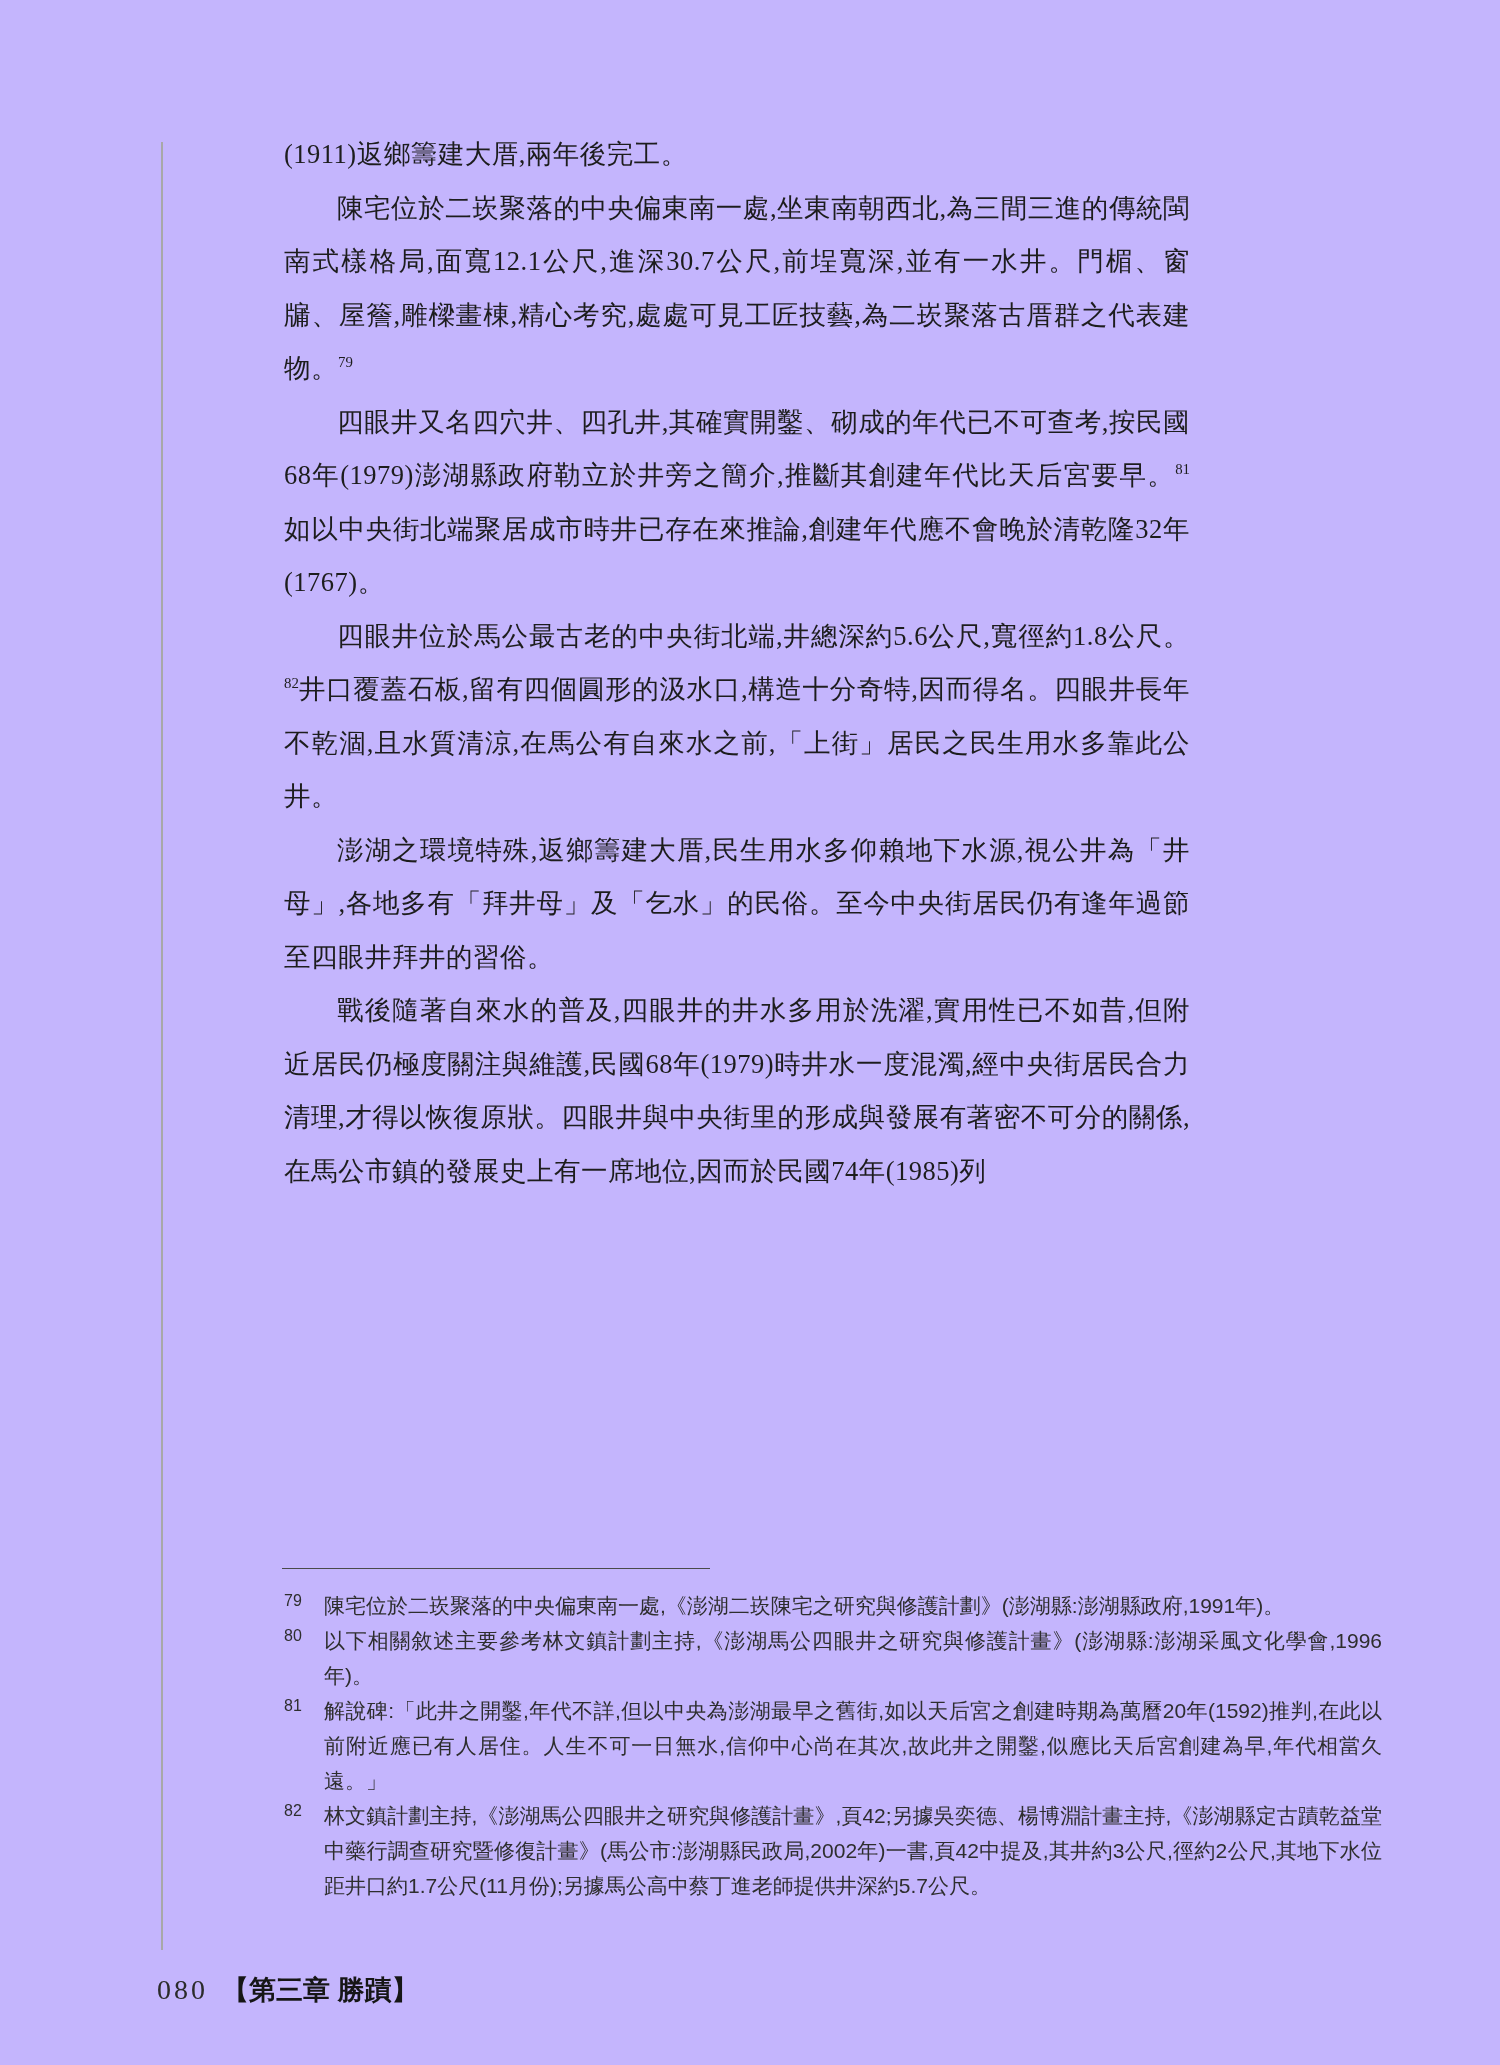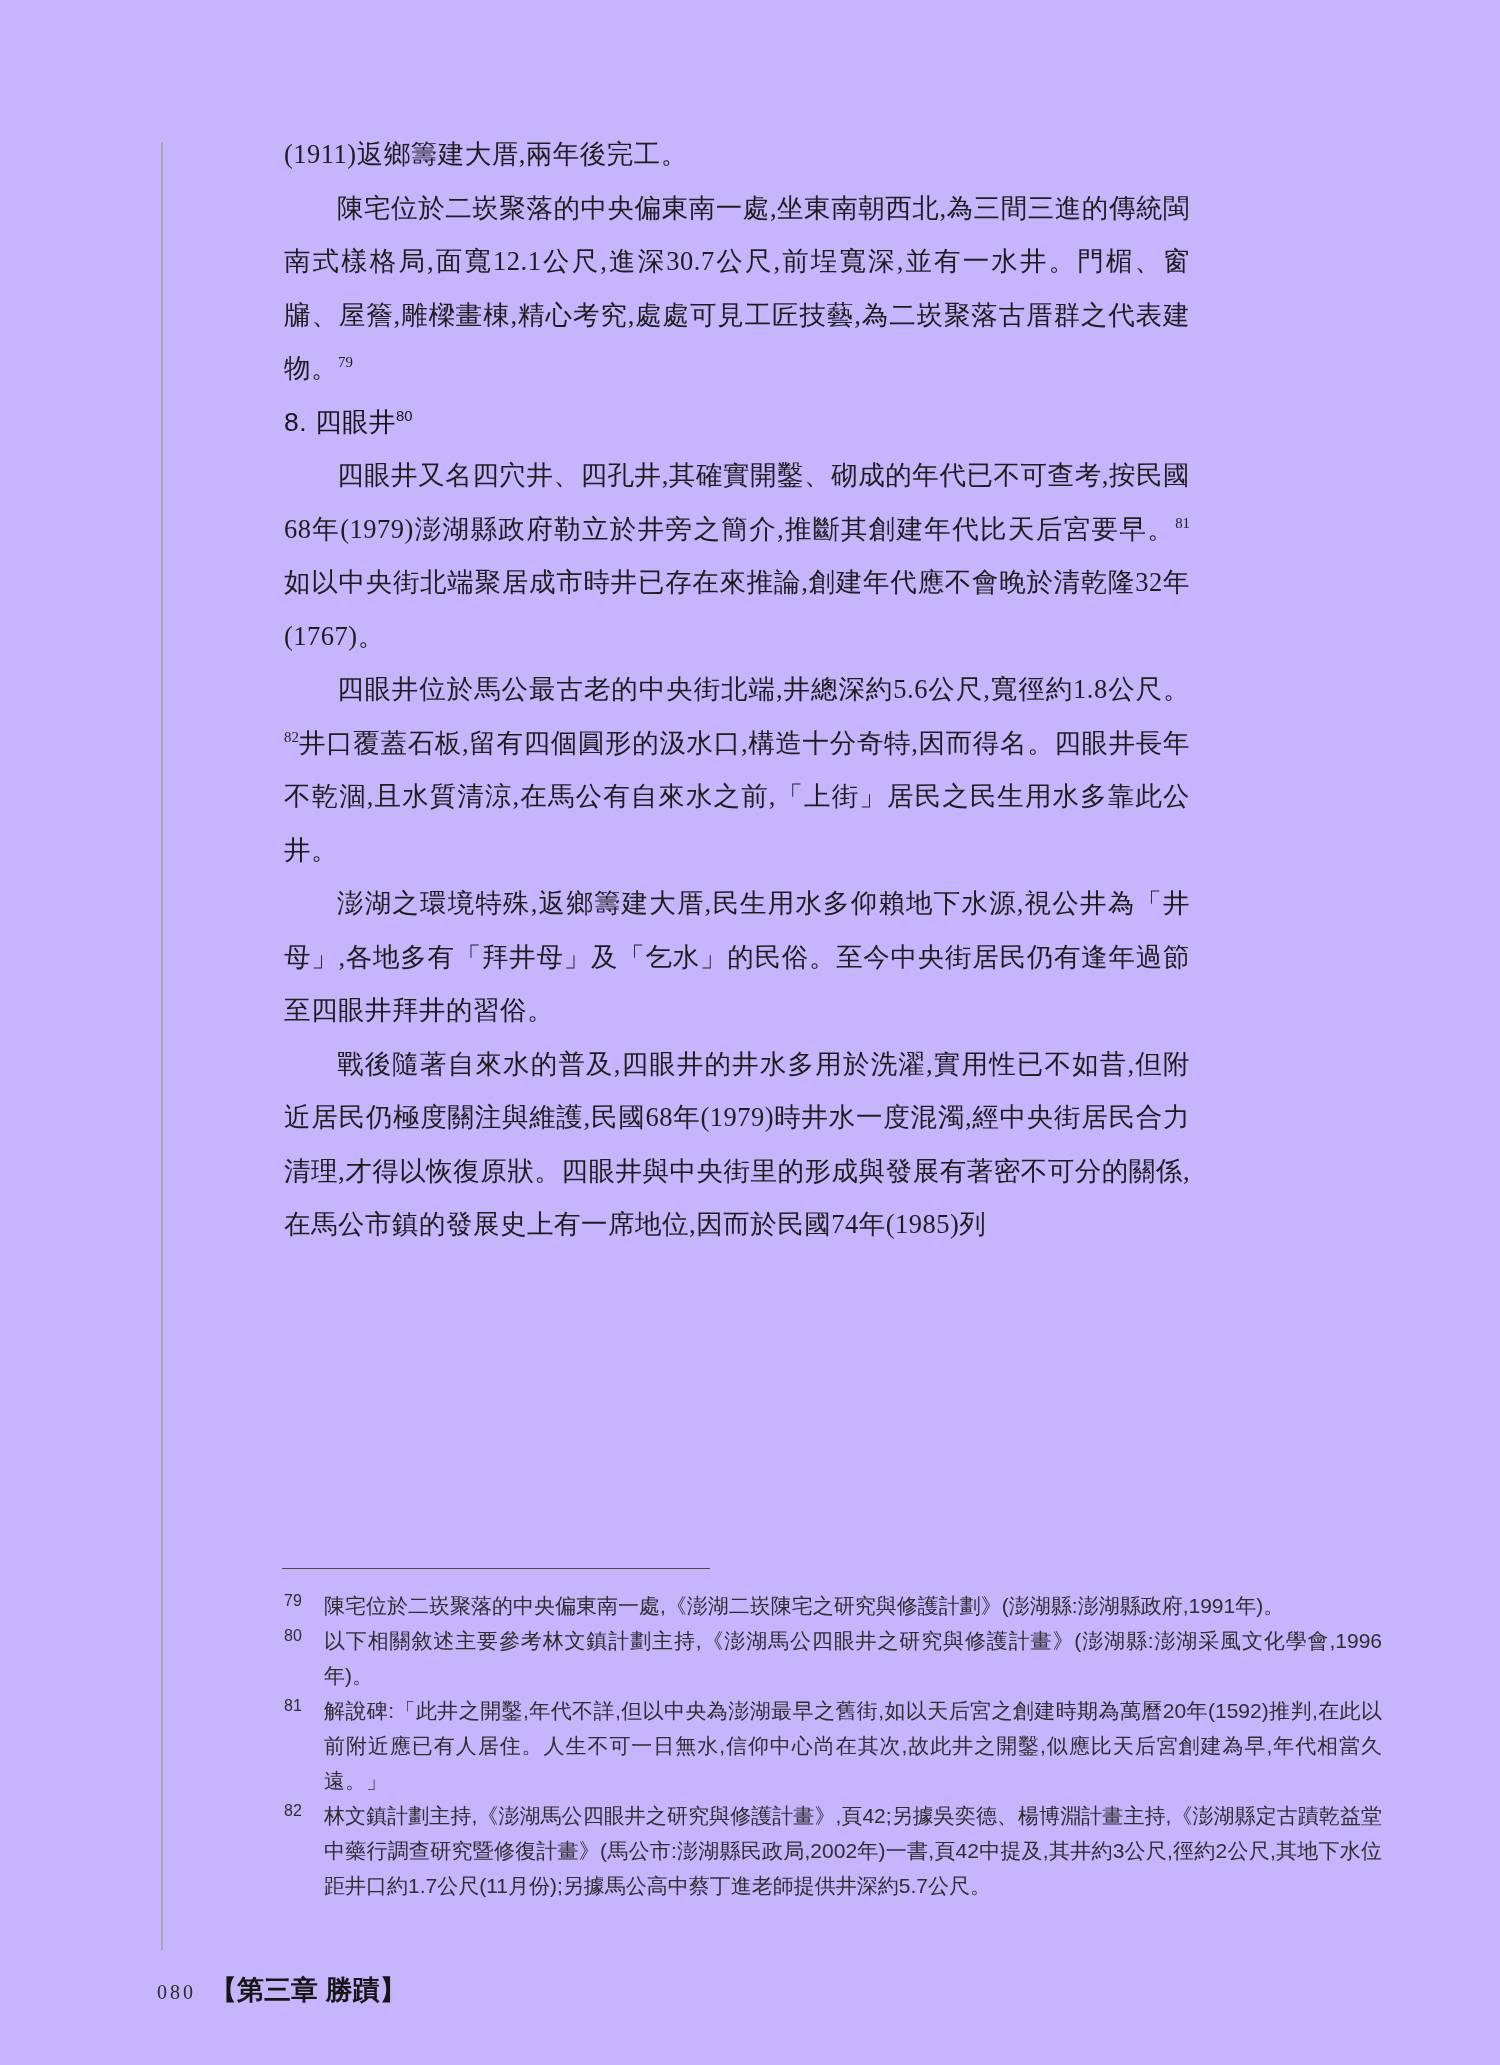--- a/index.html
+++ b/index.html
@@ -86,42 +86,41 @@
   .page-footer {
     position: absolute;
     left: 157px;
     top: 1972px;
     display: flex;
     align-items: baseline;
     gap: 14px;
   }
   .page-num {
     font-family: "Liberation Serif", "DejaVu Serif", serif;
-    font-size: 20px;
+    font-size: 28px;
     letter-spacing: 3px;
     color: #2b2b2b;
   }
   .chapter {
     font-family: "Liberation Sans", "DejaVu Sans", sans-serif;
     font-size: 27px;
     font-weight: bold;
     color: #161616;
   }
 </style>
 </head>
 <body>
 
 <div class="page">
 
   <div class="margin-rule"></div>
 
   <main class="body-text" id="paragraphs">
       <p class="body">(1911)返鄉籌建大厝,兩年後完工。</p>
       <p class="body indent">陳宅位於二崁聚落的中央偏東南一處,坐東南朝西北,為三間三進的傳統閩南式樣格局,面寬12.1公尺,進深30.7公尺,前埕寬深,並有一水井。門楣、窗牖、屋簷,雕樑畫棟,精心考究,處處可見工匠技藝,為二崁聚落古厝群之代表建物。<sup>79</sup></p>
-      <p class="heading">8. 四眼井<sup>80</sup></p>
       <p class="body indent">四眼井又名四穴井、四孔井,其確實開鑿、砌成的年代已不可查考,按民國68年(1979)澎湖縣政府勒立於井旁之簡介,推斷其創建年代比天后宮要早。<sup>81</sup>如以中央街北端聚居成市時井已存在來推論,創建年代應不會晚於清乾隆32年(1767)。</p>
       <p class="body indent">四眼井位於馬公最古老的中央街北端,井總深約5.6公尺,寬徑約1.8公尺。<sup>82</sup>井口覆蓋石板,留有四個圓形的汲水口,構造十分奇特,因而得名。四眼井長年不乾涸,且水質清涼,在馬公有自來水之前,「上街」居民之民生用水多靠此公井。</p>
       <p class="body indent">澎湖之環境特殊,返鄉籌建大厝,民生用水多仰賴地下水源,視公井為「井母」,各地多有「拜井母」及「乞水」的民俗。至今中央街居民仍有逢年過節至四眼井拜井的習俗。</p>
       <p class="body indent">戰後隨著自來水的普及,四眼井的井水多用於洗濯,實用性已不如昔,但附近居民仍極度關注與維護,民國68年(1979)時井水一度混濁,經中央街居民合力清理,才得以恢復原狀。四眼井與中央街里的形成與發展有著密不可分的關係,在馬公市鎮的發展史上有一席地位,因而於民國74年(1985)列</p>
     </main>
 
   <div class="footnote-sep"></div>
 
   <section class="footnotes" id="footnotes">
       <div class="fn"><span class="fn-num">79</span><span class="fn-text">陳宅位於二崁聚落的中央偏東南一處,《澎湖二崁陳宅之研究與修護計劃》(澎湖縣:澎湖縣政府,1991年)。</span></div>

